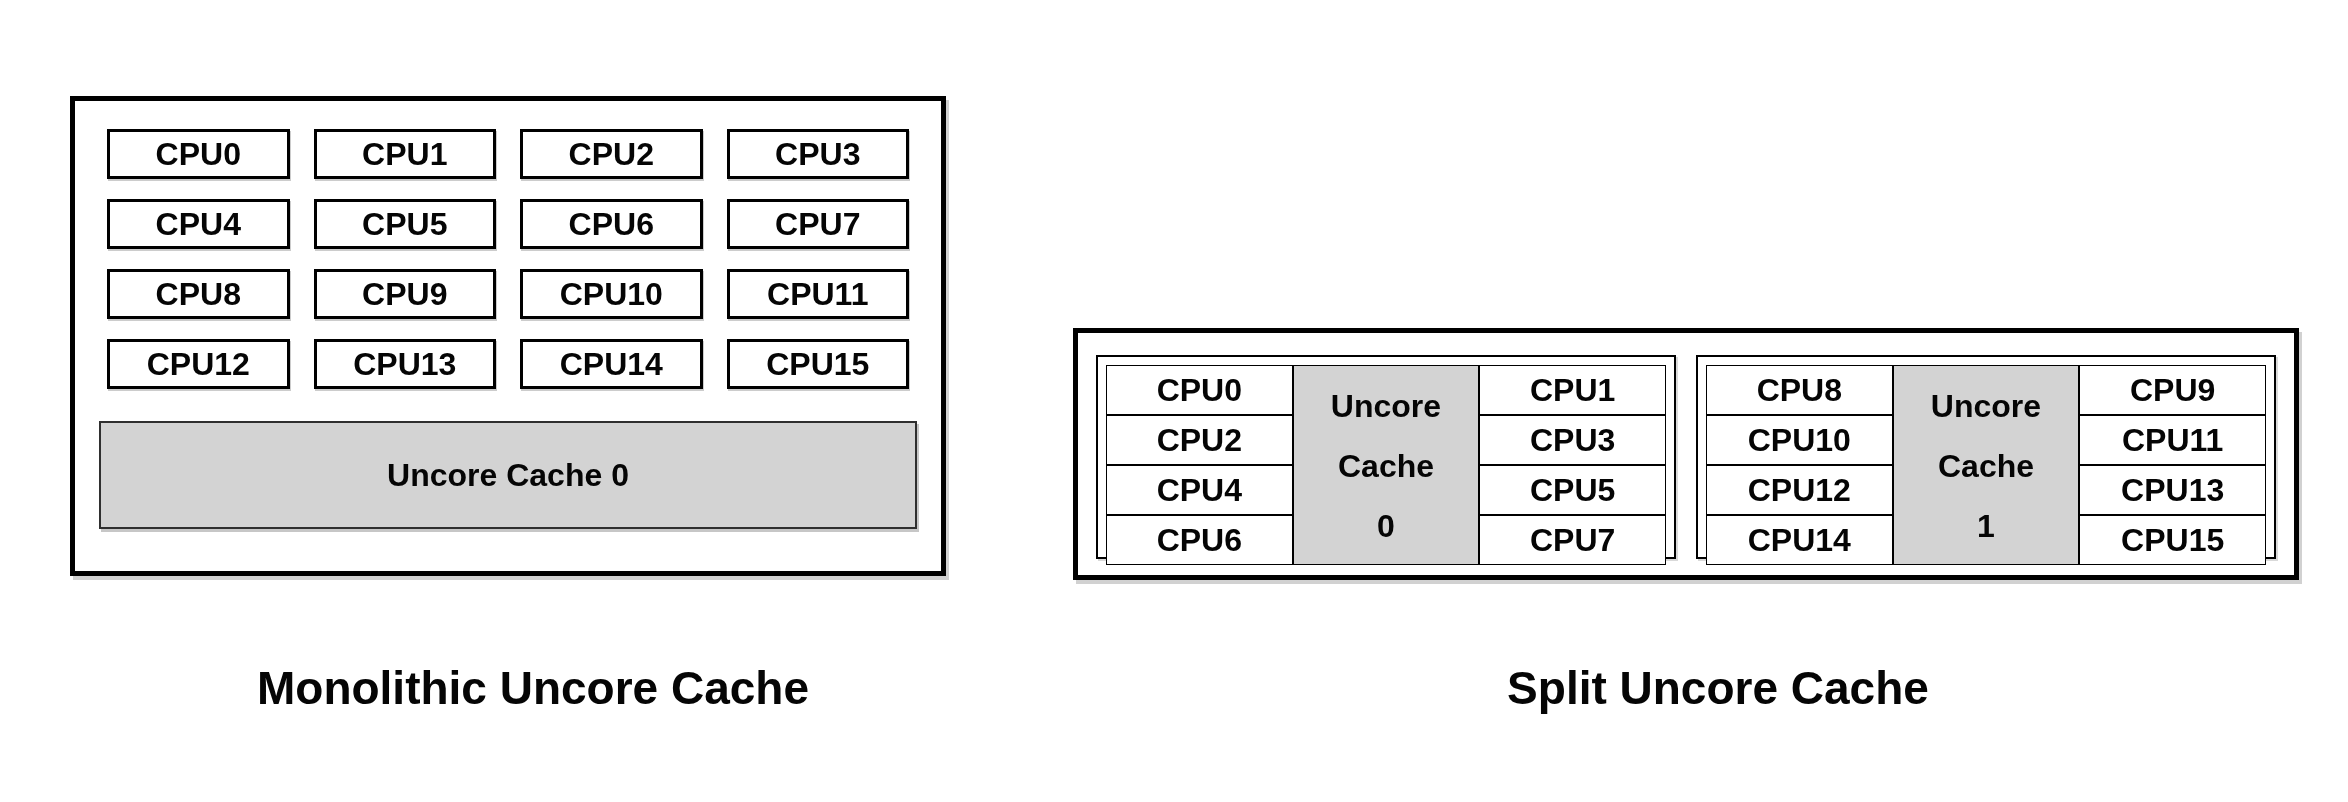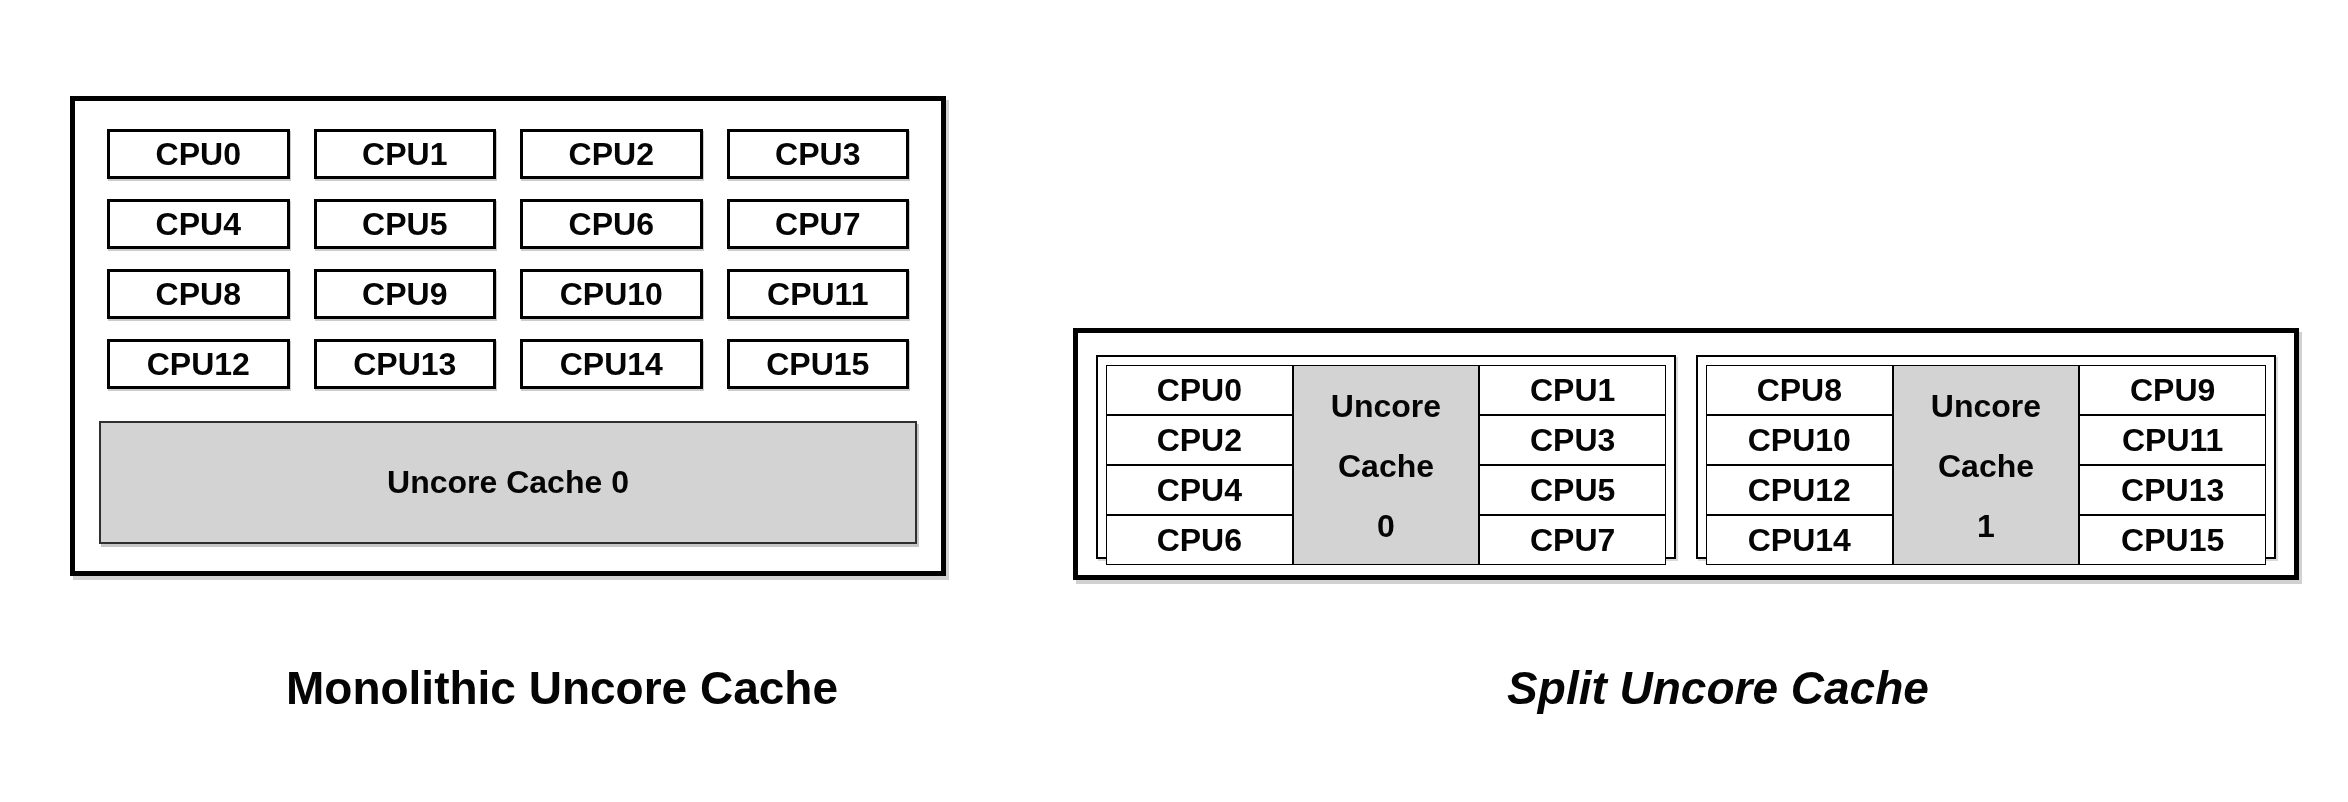--- a/index.html
+++ b/index.html
@@ -38,21 +38,21 @@
   .cpu-box{
     height:50px;
     border:3px solid var(--line);
     background:#fff;
     display:flex;align-items:center;justify-content:center;
     font-weight:bold;font-size:32px;line-height:1;
     box-shadow:1px 2px 0 rgba(0,0,0,0.20);
   }
   .mono-cache{
     margin-top:24px;
-    height:123px;
+    height:108px;
     background:var(--cache-fill);
     border:2px solid var(--cache-border);
     display:flex;align-items:center;justify-content:center;
     font-weight:bold;font-size:32px;
     box-shadow:2px 3px 0 rgba(0,0,0,0.22);
   }
 
   
   .split-box{
     position:absolute;
@@ -92,22 +92,22 @@
   .caption{
     position:absolute;
     top:646px;
     transform:translateX(-50%);
     font-weight:bold;
     font-size:46px;
     line-height:52px;
     white-space:nowrap;
     color:var(--text);
   }
-  .caption-mono{left:554px;}
-  .caption-split{left:1710px;font-style:italic;}
+  .caption-mono{left:525px;}
+  .caption-split{left:1710px;}
 </style>
 </head>
 <body>
 
 <div class="canvas">
 
   <section>
     <div class="mono-box">
       <div class="cpu-grid">
         <div class="cpu-box">CPU0</div>

